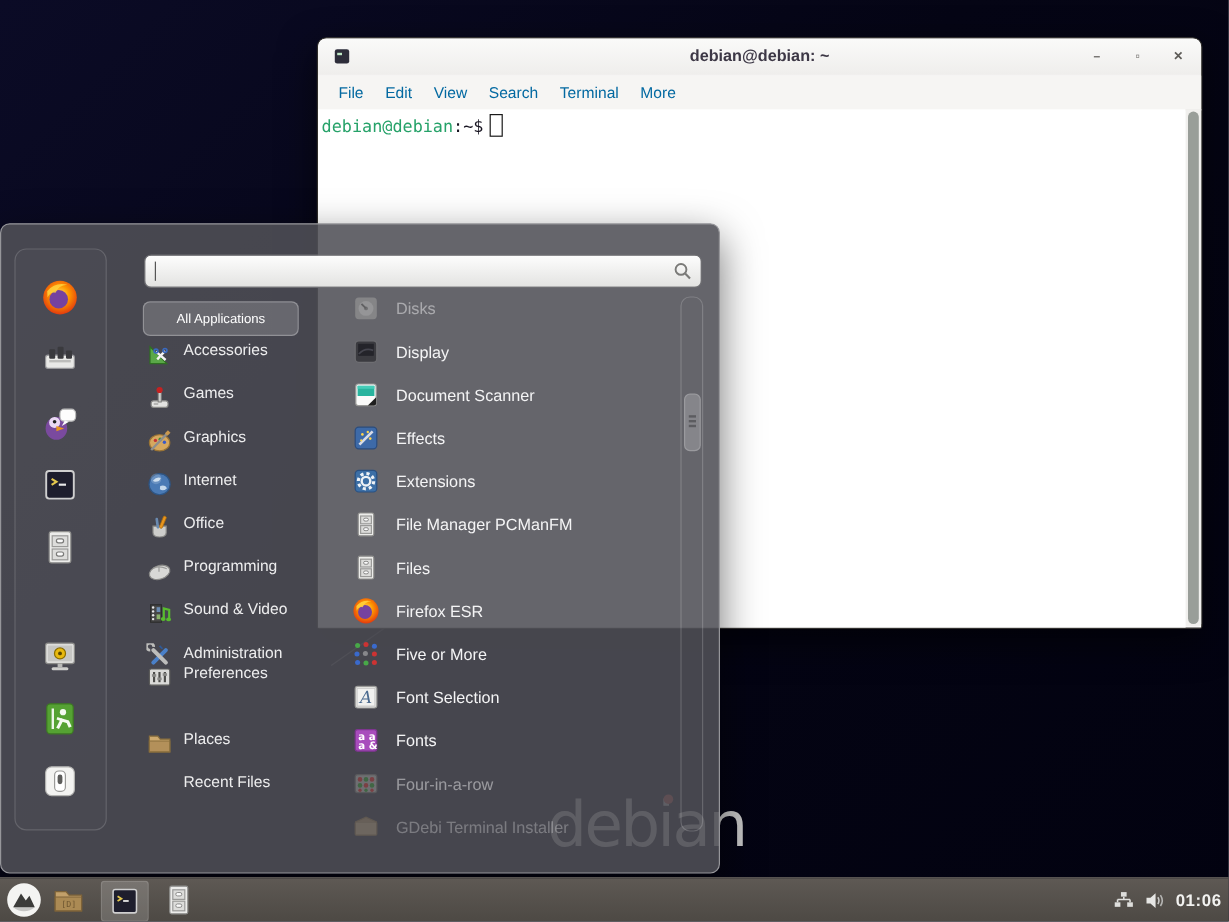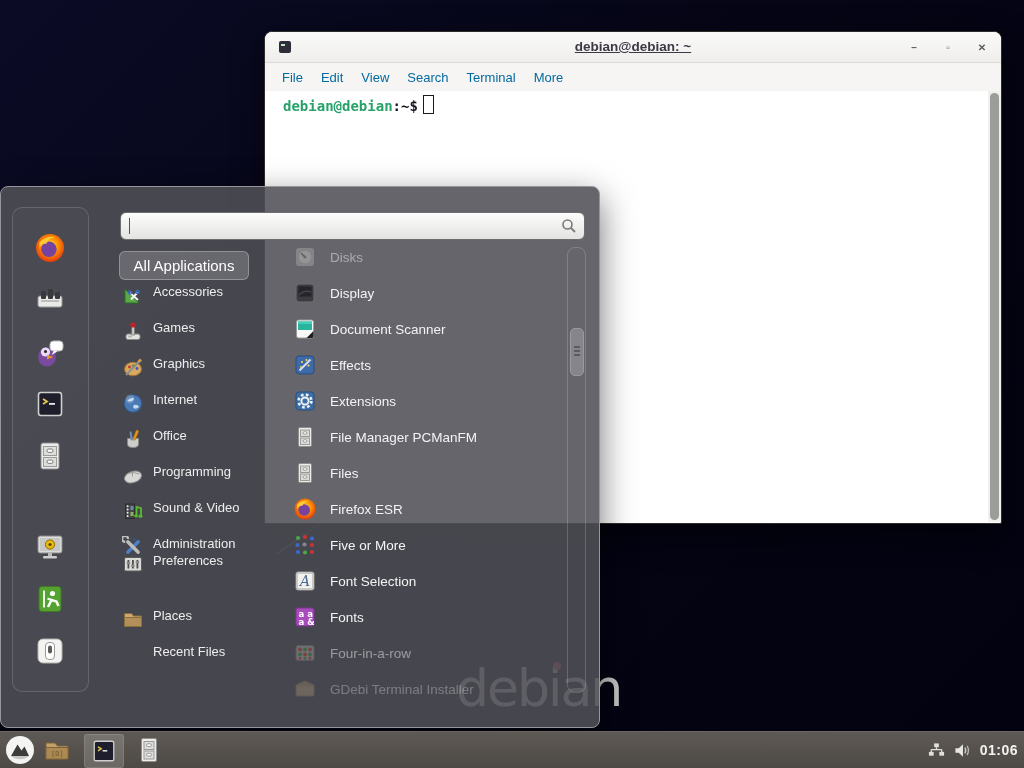--- a/index.html
+++ b/index.html
@@ -36,40 +36,40 @@
   }
   .term-app-icon{
     position:absolute;left:14px;top:9px;width:12px;height:12px;
     background:#2d2d3a;border-radius:2px;
   }
   .term-app-icon::after{
     content:"";position:absolute;left:2px;top:3px;width:4px;height:2px;background:#bfe8c5;
   }
   .term-title{
     position:absolute;left:0;right:0;top:0;height:30px;line-height:30px;
-    text-align:center;font-size:13.5px;font-weight:bold;color:#3d3846;text-decoration:underline;
+    text-align:center;font-size:13.5px;font-weight:bold;color:#3d3846;
   }
   .term-controls{
     position:absolute;right:12px;top:0;height:30px;display:flex;gap:20px;align-items:center;
   }
   .term-controls span{
     font-size:10px;font-weight:bold;color:#5e5c58;width:14px;text-align:center;cursor:default;
   }
   .term-menubar{
     position:absolute;left:0;top:31px;right:0;height:28px;
     background:#f6f5f3;display:flex;align-items:center;padding-left:10px;gap:4px;
     border-bottom:1px solid #eceae7;
   }
   .term-menubar span{
     font-size:13px;color:#0369a1;padding:3px 7px;border-radius:3px;
   }
   .term-content{
     position:absolute;left:0;top:59px;right:13px;bottom:0;background:#ffffff;
-    font-family:"DejaVu Sans Mono",monospace;font-size:14px;font-weight:bold;
-    padding:4px 0 0 18px;white-space:pre;
+    font-family:"DejaVu Sans Mono",monospace;font-size:14px;font-weight:normal;
+    padding:4px 0 0 3px;white-space:pre;
   }
   .prompt-user{color:#26a269;}
   .prompt-suffix{color:#171421;}
   .term-cursor{
     display:inline-block;width:9px;height:17px;border:1.5px solid #1a1a1a;
     margin-left:5px;vertical-align:text-bottom;background:transparent;
   }
   .term-scrollbar{
     position:absolute;right:0;top:59px;bottom:1px;width:13px;background:#f1f0ee;
     border-radius:0 0 2px 0;
@@ -101,21 +101,21 @@
     background:transparent;font-size:13px;color:#222;
     font-family:"Liberation Sans",sans-serif;
   }
   .menu-search-wrap .caret{
     position:absolute;left:8px;top:5px;width:1px;height:16px;background:#555;
   }
   .menu-search-wrap .mag{position:absolute;right:7px;top:5px;width:16px;height:16px;}
   .all-apps-btn{
     position:absolute;left:118px;top:64px;width:128px;height:27px;
     background:rgba(255,255,255,.18);border:1px solid rgba(255,255,255,.28);
-    border-radius:6px;color:#ffffff;font-size:15px;
+    border-radius:6px;color:#ffffff;font-size:11px;
     display:flex;align-items:center;justify-content:center;cursor:pointer;
   }
   .cat-item{
     position:absolute;left:121px;width:150px;height:24px;
     display:flex;gap:9px;cursor:pointer;
   }
   .cat-item .cic{width:22px;height:22px;flex:none;}
   .cat-item .cat-label{font-size:13px;color:#ededee;white-space:nowrap;}
   .cat-item.no-icon{padding-left:31px;}
   .app-row{

